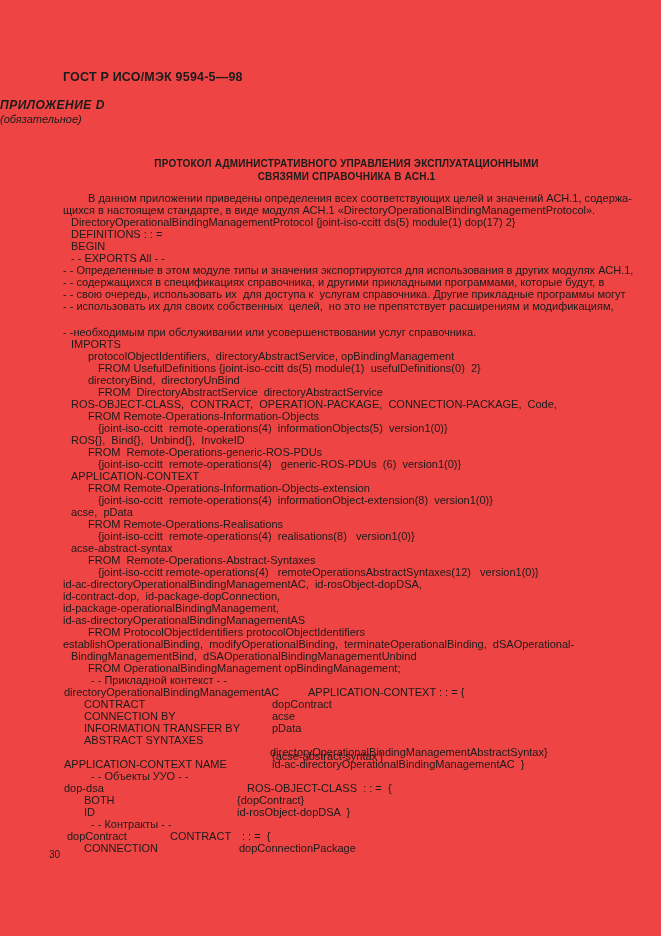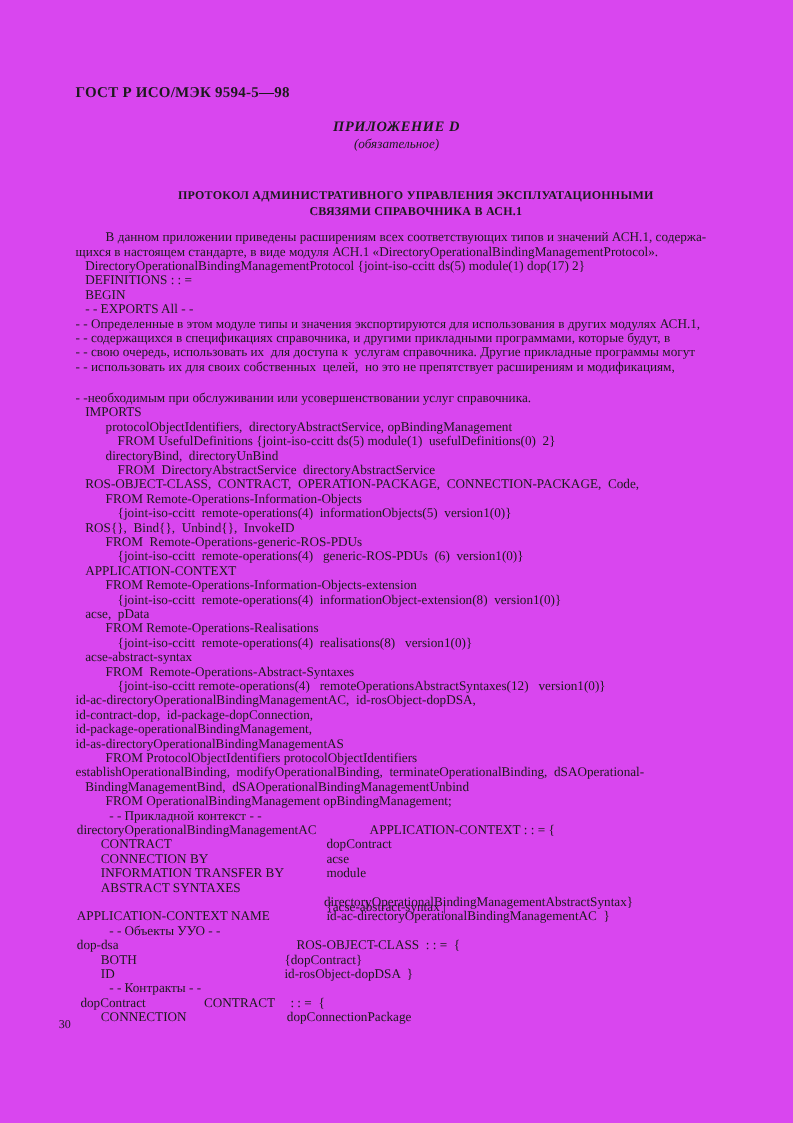--- a/index.html
+++ b/index.html
@@ -4,40 +4,40 @@
 <style>
   html, body {
     margin: 0;
     padding: 0;
     background: #ffffff;
   }
   .page {
     position: relative;
     width: 661px;
     height: 936px;
-    background: #d946ef;
-    font-family: Liberation Serif, serif;
+    background: #ef4444;
+    font-family: Liberation Sans, sans-serif;
     color: #1b1b1b;
     overflow: hidden;
   }
   .gost-header {
     position: absolute;
     left: 63px;
     top: 70px;
     font-weight: 700;
     font-size: 12.5px;
     letter-spacing: 0.2px;
     white-space: pre;
   }
   .annex {
     position: absolute;
     left: 0;
     top: 98px;
     width: 100%;
-    text-align: center;
+    text-align: left;
     font-style: italic;
   }
   .annex-title {
     font-weight: 700;
     font-size: 12px;
     letter-spacing: 0.5px;
   }
   .annex-sub {
     font-size: 11px;
     margin-top: 1px;
@@ -92,21 +92,21 @@
     <div class="annex-title">ПРИЛОЖЕНИЕ D</div>
     <div class="annex-sub">(обязательное)</div>
   </div>
 
   <div class="doc-title">
     <div>ПРОТОКОЛ АДМИНИСТРАТИВНОГО УПРАВЛЕНИЯ ЭКСПЛУАТАЦИОННЫМИ</div>
     <div>СВЯЗЯМИ СПРАВОЧНИКА В АСН.1</div>
   </div>
 
   <div class="body-lines" id="body-lines">
-      <div class="line" style="padding-left: 25px;">В данном приложении приведены расширениям всех соответствующих типов и значений АСН.1, содержа-</div>
+      <div class="line" style="padding-left: 25px;">В данном приложении приведены определения всех соответствующих целей и значений АСН.1, содержа-</div>
       <div class="line" style="padding-left: 0px;">щихся в настоящем стандарте, в виде модуля АСН.1 «DirectoryOperationalBindingManagementProtocol».</div>
       <div class="line" style="padding-left: 8px;">DirectoryOperationalBindingManagementProtocol {joint-iso-ccitt ds(5) module(1) dop(17) 2}</div>
       <div class="line" style="padding-left: 8px;">DEFINITIONS : : =</div>
       <div class="line" style="padding-left: 8px;">BEGIN</div>
       <div class="line" style="padding-left: 8px;">- - EXPORTS All - -</div>
       <div class="line" style="padding-left: 0px;">- - Определенные в этом модуле типы и значения экспортируются для использования в других модулях АСН.1,</div>
       <div class="line" style="padding-left: 0px;">- - содержащихся в спецификациях справочника, и другими прикладными программами, которые будут, в</div>
       <div class="line" style="padding-left: 0px;">- - свою очередь, использовать их  для доступа к  услугам справочника. Другие прикладные программы могут</div>
       <div class="line" style="padding-left: 0px;">- - использовать их для своих собственных  целей,  но это не препятствует расширениям и модификациям,</div>
       <div class="line" style="padding-left: 0px; margin-top: 14px;">- -необходимым при обслуживании или усовершенствовании услуг справочника.</div>
@@ -135,21 +135,21 @@
       <div class="line" style="padding-left: 0px;">id-package-operationalBindingManagement,</div>
       <div class="line" style="padding-left: 0px;">id-as-directoryOperationalBindingManagementAS</div>
       <div class="line" style="padding-left: 25px;">FROM ProtocolObjectIdentifiers protocolObjectIdentifiers</div>
       <div class="line" style="padding-left: 0px;">establishOperationalBinding,  modifyOperationalBinding,  terminateOperationalBinding,  dSAOperational-</div>
       <div class="line" style="padding-left: 8px;">BindingManagementBind,  dSAOperationalBindingManagementUnbind</div>
       <div class="line" style="padding-left: 25px;">FROM OperationalBindingManagement opBindingManagement;</div>
       <div class="line" style="padding-left: 28px;">- - Прикладной контекст - -</div>
       <div class="line cols"><span style="left: 1px;">directoryOperationalBindingManagementAC</span><span style="left: 245px;">APPLICATION-CONTEXT : : = {</span></div>
       <div class="line cols"><span style="left: 21px;">CONTRACT</span><span style="left: 209px;">dopContract</span></div>
       <div class="line cols"><span style="left: 21px;">CONNECTION BY</span><span style="left: 209px;">acse</span></div>
-      <div class="line cols"><span style="left: 21px;">INFORMATION TRANSFER BY</span><span style="left: 209px;">module</span></div>
+      <div class="line cols"><span style="left: 21px;">INFORMATION TRANSFER BY</span><span style="left: 209px;">pData</span></div>
       <div class="line cols"><span style="left: 21px;">ABSTRACT SYNTAXES</span><span style="left: 209px; margin-top: 16px;">{acse-abstract-syntax |</span></div>
       <div class="line cols"><span style="left: 207px;">directoryOperationalBindingManagementAbstractSyntax}</span></div>
       <div class="line cols"><span style="left: 1px;">APPLICATION-CONTEXT NAME</span><span style="left: 209px;">id-ac-directoryOperationalBindingManagementAC  }</span></div>
       <div class="line" style="padding-left: 28px;">- - Объекты УУО - -</div>
       <div class="line cols"><span style="left: 1px;">dop-dsa</span><span style="left: 184px;">ROS-OBJECT-CLASS  : : =  {</span></div>
       <div class="line cols"><span style="left: 21px;">BOTH</span><span style="left: 174px;">{dopContract}</span></div>
       <div class="line cols"><span style="left: 21px;">ID</span><span style="left: 174px;">id-rosObject-dopDSA  }</span></div>
       <div class="line" style="padding-left: 28px;">- - Контракты - -</div>
       <div class="line cols"><span style="left: 4px;">dopContract</span><span style="left: 107px;">CONTRACT</span><span style="left: 179px;">: : =  {</span></div>
       <div class="line cols"><span style="left: 21px;">CONNECTION</span><span style="left: 176px;">dopConnectionPackage</span></div>

